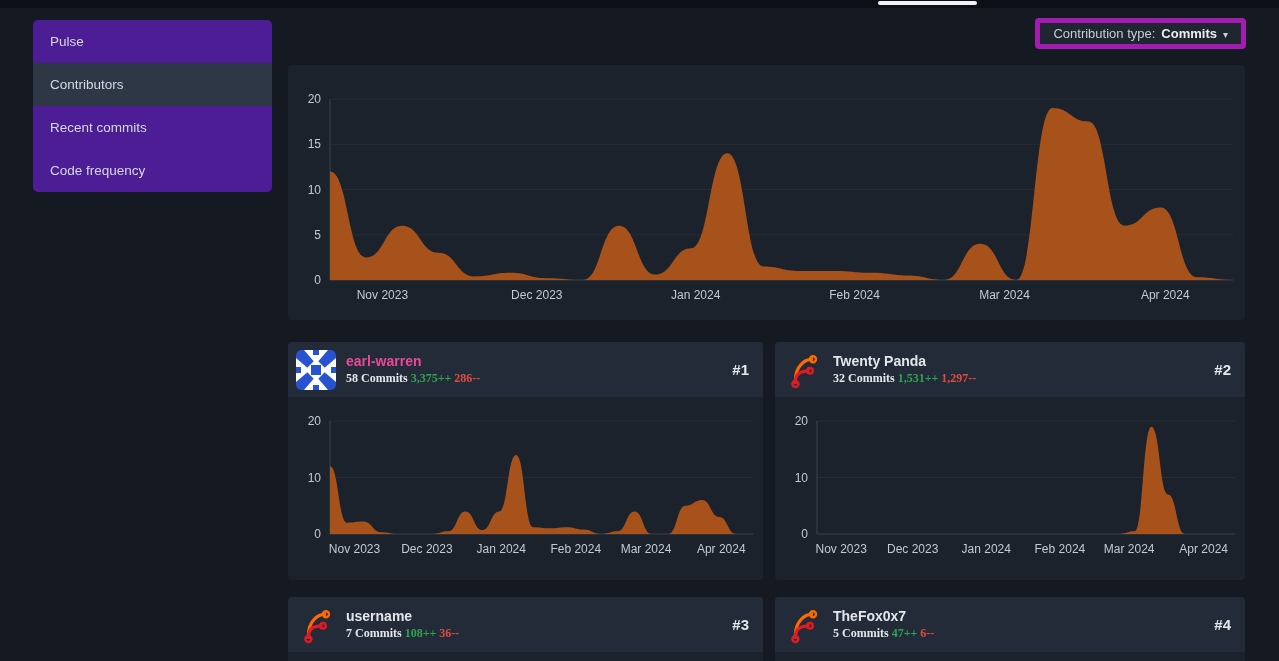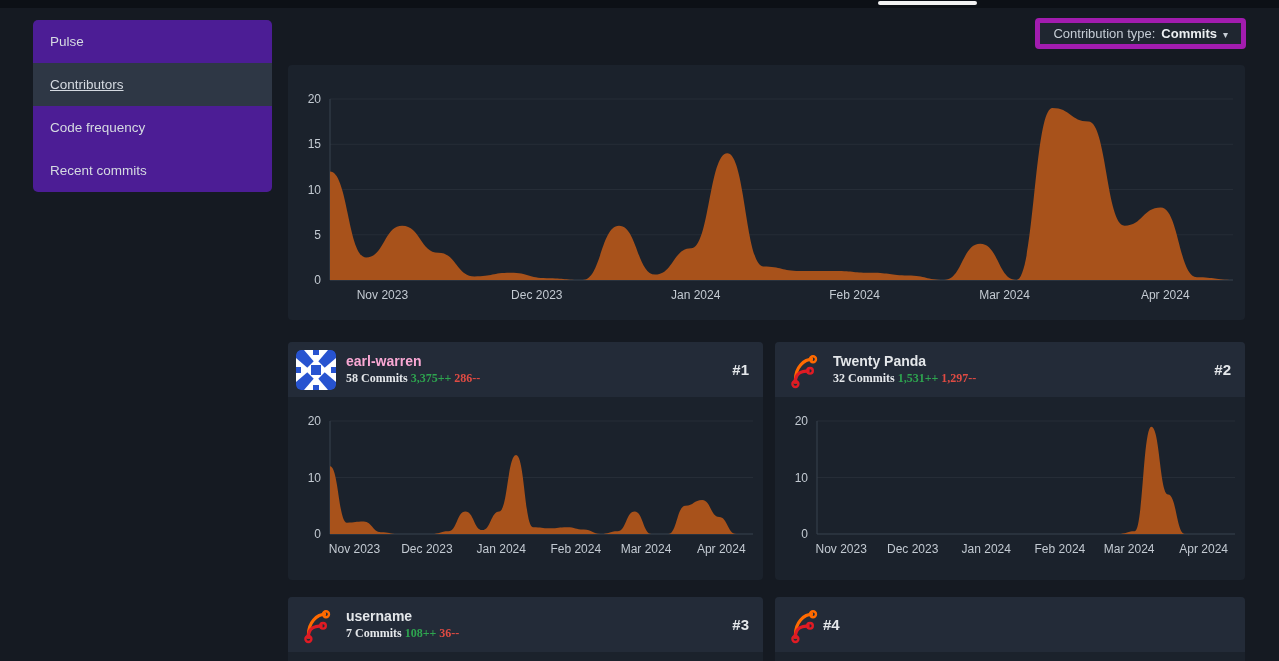--- a/index.html
+++ b/index.html
@@ -8,21 +8,21 @@
   #app{position:absolute;left:0;top:0;width:1279px;height:661px;background:#151a22;}
 
   
   .top-bar{position:absolute;left:0;top:0;width:1279px;height:8px;background:#0c1016;}
   .tab-indicator{position:absolute;left:878px;top:1px;width:99px;height:4px;background:#f2f2f2;border-radius:2px;}
 
   
   .side-menu{position:absolute;left:33px;top:20px;width:239px;background:#4c1d95;
              border-radius:5px;overflow:hidden;}
   .menu-item{height:43px;line-height:43px;padding-left:17px;font-size:13.5px;color:#d5dae1;cursor:pointer;}
-  .menu-item.active{background:#2e3745;text-decoration:underline;}
+  .menu-item.active{background:#2e3745;}
 
   
   .page-title{position:absolute;left:290px;top:21px;font-size:17px;font-weight:bold;color:#e9ebee;}
   .ctype-btn{position:absolute;top:18px;right:33px;height:31px;display:flex;align-items:center;gap:6px;
              padding:0 13px;background:#1f2630;border:5px solid #a21caf;border-radius:4px;
              font-size:13px;color:#c6cdd5;cursor:pointer;box-sizing:border-box;font-family:inherit;}
   .ctype-btn b{color:#eceff2;}
   .ctype-btn .caret{font-size:10px;color:#c6cdd5;margin-top:1px;}
 
   
@@ -36,21 +36,21 @@
   .card{position:absolute;width:475px;height:238px;background:#1b222c;border-radius:4px;overflow:hidden;}
   #card-1{left:288px;top:342px;}
   #card-2{left:775px;top:342px;width:470px;}
   #card-3{left:288px;top:597px;}
   #card-4{left:775px;top:597px;width:470px;}
   .card-head{position:relative;height:55px;background:#232b38;display:flex;align-items:center;
              padding:0 14px 0 8px;box-sizing:border-box;}
   .avatar{width:40px;height:40px;border-radius:5px;flex:0 0 auto;}
   .who{margin-left:10px;flex:1;min-width:0;}
   .uname{font-size:14px;font-weight:bold;color:#e4e7ea;text-decoration:none;display:block;line-height:17px;}
-  .uname.orange{color:#f9a8d4;}
+  .uname.orange{color:#ec4899;}
   .stats{font-size:12px;font-weight:bold;line-height:16px;color:#e4e7ea;font-family:Liberation Serif, serif;}
   .stats .add{color:#2ea44f;}
   .stats .del{color:#df4b43;}
   .rank{font-size:15px;font-weight:bold;color:#e4e7ea;}
   .card-chart{position:absolute;left:0;top:55px;width:100%;height:183px;}
 
   
   .chart-box svg text{font-family:"Liberation Sans",sans-serif;font-size:12px;fill:#c3cad2;}
 </style>
 </head>
@@ -58,22 +58,22 @@
 
 <div id="app">
 
   <div class="top-bar">
     <div class="tab-indicator"></div>
   </div>
 
   <nav class="side-menu">
     <div class="menu-item">Pulse</div>
     <div class="menu-item active">Contributors</div>
+    <div class="menu-item">Recent commits</div>
     <div class="menu-item">Code frequency</div>
-    <div class="menu-item">Recent commits</div>
   </nav>
 
 
   <button class="ctype-btn">
     <span>Contribution type:</span>
     <b>Commits</b>
     <span class="caret">▾</span>
   </button>
 
   <section class="panel" id="main-panel">
@@ -203,18 +203,26 @@
 
   <section class="card" id="card-4">
     <div class="card-head">
       <svg class="avatar" viewBox="0 0 200 200">
         <path d="M62,168 V150 C62,88 102,46 150,46" stroke="#ff6a00" stroke-width="16" fill="none"></path>
         <path d="M62,168 V158 C62,113 95,104 133,104" stroke="#e01b24" stroke-width="16" fill="none"></path>
         <circle cx="150" cy="46" r="15" stroke="#ff6a00" stroke-width="12" fill="none"></circle>
         <circle cx="135" cy="104" r="14" stroke="#e01b24" stroke-width="12" fill="none"></circle>
         <circle cx="62" cy="170" r="15" stroke="#e01b24" stroke-width="12" fill="none"></circle>
       </svg>
+      <div class="who">
+        <a class="uname">TheFox0x7</a>
+        <div class="stats">
+          <span>5 Commits</span>
+          <span class="add">47++</span>
+          <span class="del">6--</span>
+        </div>
+      </div>
       <div class="rank">#4</div>
     </div>
     <div class="chart-box card-chart"></div>
   </section>
 
 </div>
 
 </body></html>

